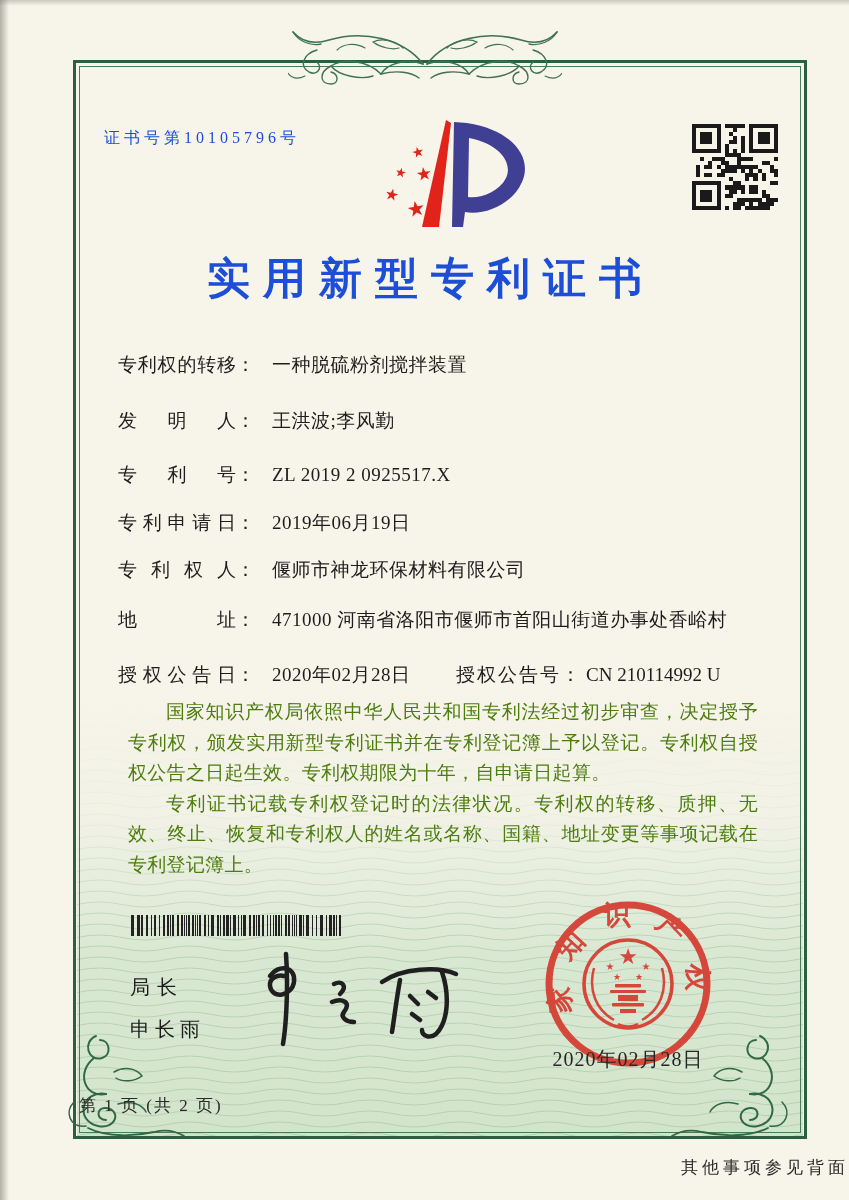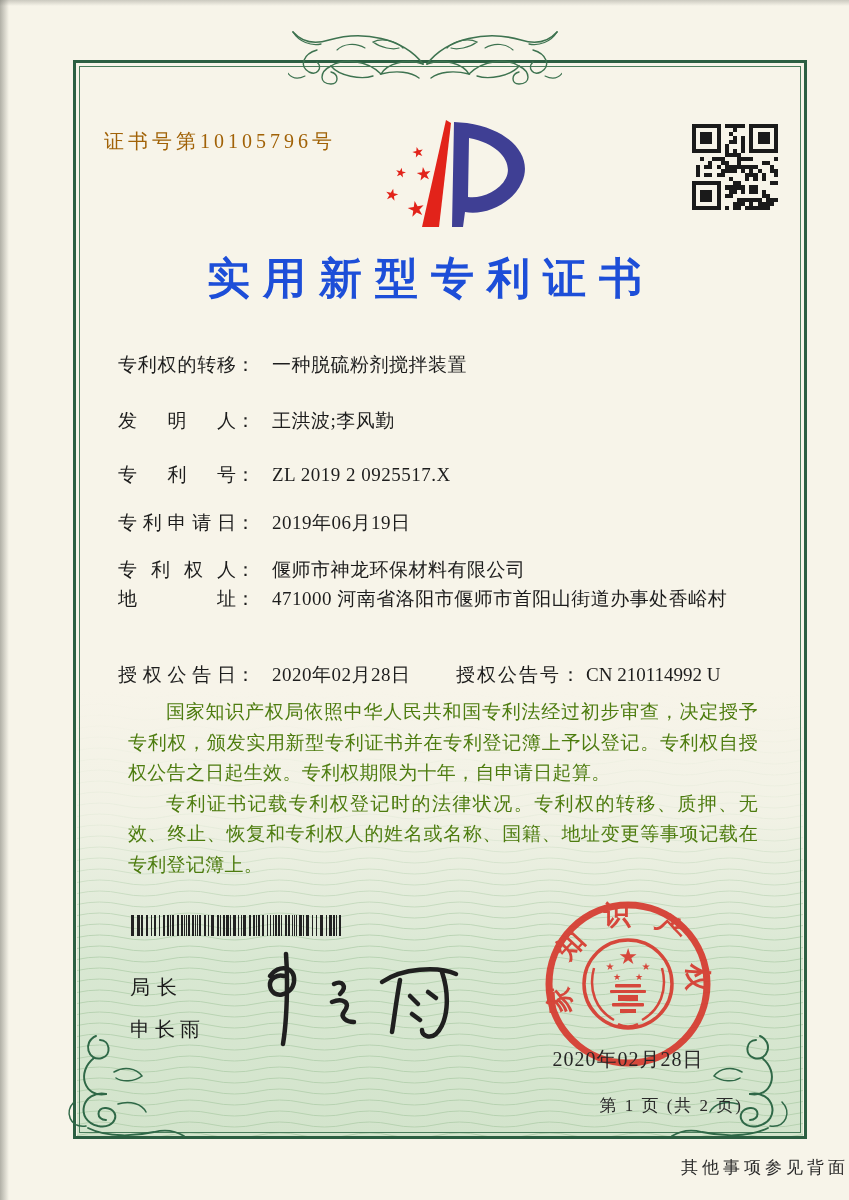--- a/index.html
+++ b/index.html
@@ -30,21 +30,21 @@
     border:1px solid #4a7d5c;
     outline:3px solid #2c5f42;
     outline-offset:3px;
   }
   .band-svg{position:absolute;left:77px;top:690px;}
   .ornament-top{position:absolute;left:288px;top:16px;}
   .ornament-bl{position:absolute;left:58px;top:1032px;}
   .ornament-br{position:absolute;left:668px;top:1032px;transform:scaleX(-1);}
   .cert-no{
     position:absolute;left:104px;top:128px;
-    font-size:20px;letter-spacing:4px;color:#a16207;
+    font-size:16px;letter-spacing:4px;color:#1d4ed8;
   }
   .logo{position:absolute;left:366px;top:114px;}
   .qr{position:absolute;left:692px;top:124px;}
   .title{
     position:absolute;left:0;top:250px;width:100%;
     text-align:center;font-size:43px;font-weight:600;
     letter-spacing:13px;text-indent:13px;color:#1d4ed8;
   }
   .fields{position:absolute;left:0;top:0;width:100%;}
   .field-row{
@@ -76,21 +76,21 @@
     font-size:20px;letter-spacing:5px;color:#1c1c1c;
   }
   .signature{position:absolute;left:242px;top:940px;}
   .seal{position:absolute;left:520px;top:876px;}
   .seal-date{
     position:absolute;left:512px;top:1046px;width:232px;
     text-align:center;font-size:20px;letter-spacing:1px;color:#262626;
   }
   .page-no{
     position:absolute;left:79px;top:1094px;width:664px;
-    text-align:right;font-size:17px;letter-spacing:2px;color:#2a2a2a;
+    text-align:left;font-size:17px;letter-spacing:2px;color:#2a2a2a;
   }
   .back-note{
     position:absolute;left:0;top:1156px;width:100%;
     text-align:right;font-size:17px;letter-spacing:4px;color:#2a2a2a;
   }
 </style>
 </head>
 <body>
 
 <div class="page">
@@ -321,21 +321,21 @@
     </div>
     <div class="field-row" style="top:462px">
       <span class="f-label">专利号</span><span class="f-colon">：</span><span class="f-value">ZL 2019 2 0925517.X</span>
     </div>
     <div class="field-row" style="top:510px">
       <span class="f-label">专利申请日</span><span class="f-colon">：</span><span class="f-value">2019年06月19日</span>
     </div>
     <div class="field-row" style="top:557px">
       <span class="f-label">专利权人</span><span class="f-colon">：</span><span class="f-value">偃师市神龙环保材料有限公司</span>
     </div>
-    <div class="field-row" style="top:586px">
+    <div class="field-row" style="top:607px">
       <span class="f-label">地址</span><span class="f-colon">：</span><span class="f-value">471000 河南省洛阳市偃师市首阳山街道办事处香峪村</span>
     </div>
     <div class="field-row" style="top:662px">
       <span class="f-label">授权公告日</span><span class="f-colon">：</span><span class="f-value">2020年02月28日</span>
       <span class="grant-group">
         <span class="g-label">授权公告号</span><span>：</span><span class="g-value">CN 210114992 U</span>
       </span>
     </div>
   </div>
 

